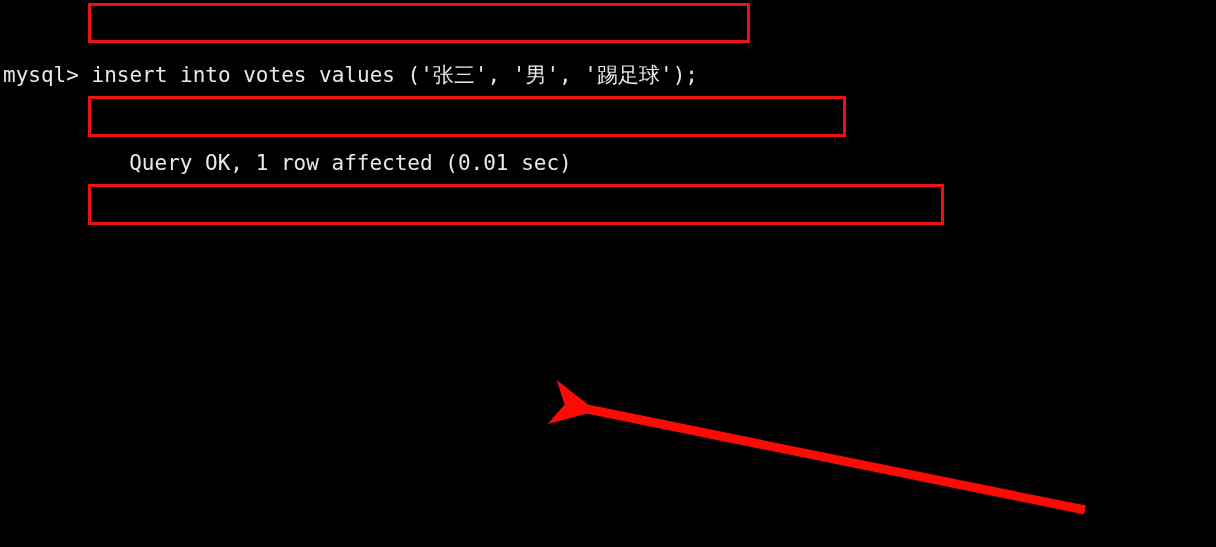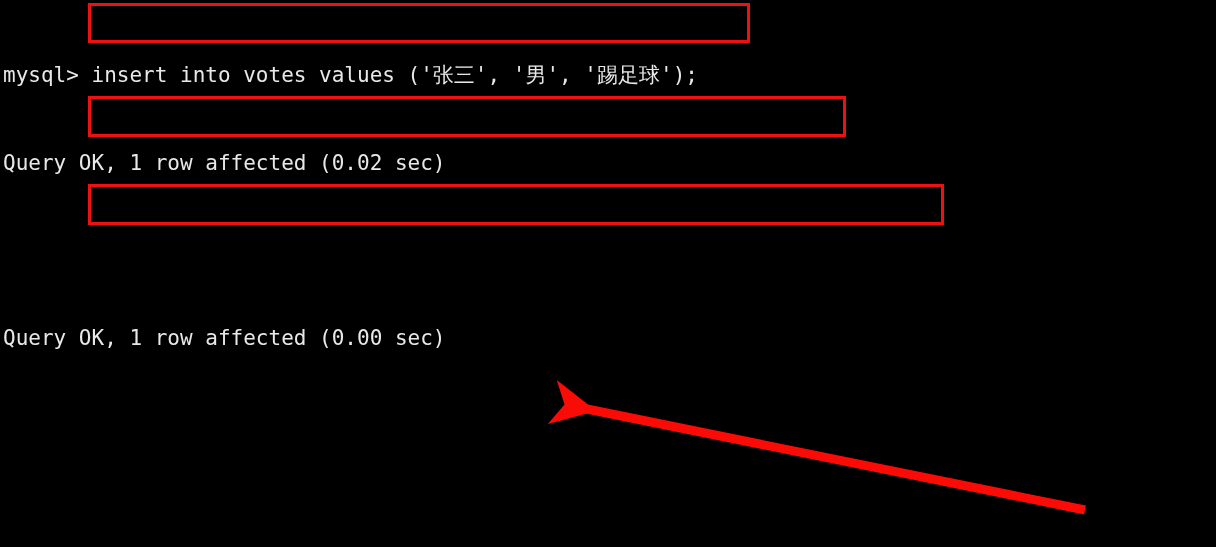--- a/index.html
+++ b/index.html
@@ -8,20 +8,21 @@
     padding: 0;
     background: #000000;
   }
   #screen {
     position: relative;
     width: 1216px;
     height: 547px;
     background: #000000;
     overflow: hidden;
     font-family: "DejaVu Sans Mono", "Liberation Mono", monospace;
+    text-align: center;
   }
   .term {
     position: absolute;
     left: 0;
     top: 0;
     padding: 3px 0 0 3px;
     font-size: 21px;
     line-height: 29.2px;
     color: #e8e8e8;
     white-space: pre;
@@ -51,23 +52,22 @@
     pointer-events: none;
   }
 </style>
 </head>
 <body>
 
 <div id="screen">
 
   <div class="term">
     <div class="line">mysql&gt; insert into votes values ('张三', '男', '踢足球');</div>
-    <div class="line">Query OK, 1 row affected (0.02 sec)</div>
+    <div class="line">Query OK, 1 row affected (0.01 sec)</div>
     <div class="line blank"> </div>
-    <div class="line">Query OK, 1 row affected (0.00 sec)</div>
     <div class="line blank"> </div>
     
     
     
     
     
     
     
     
     

